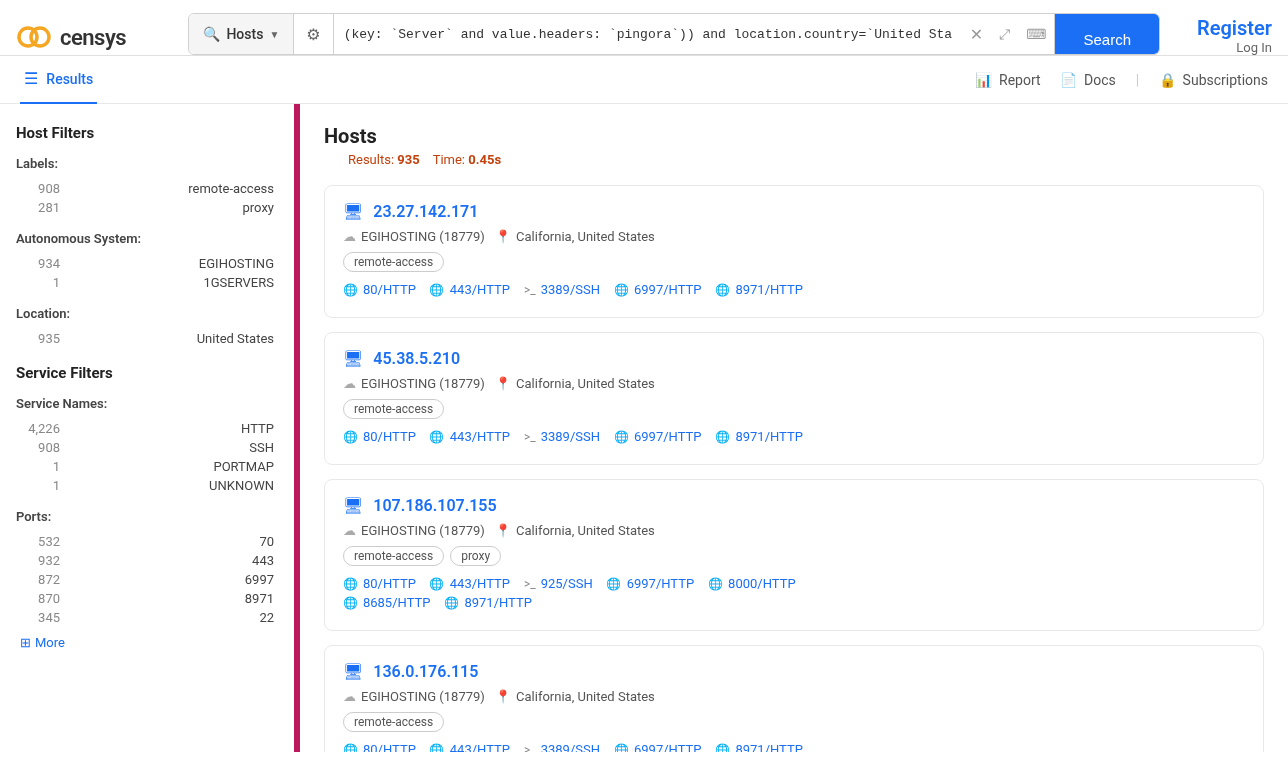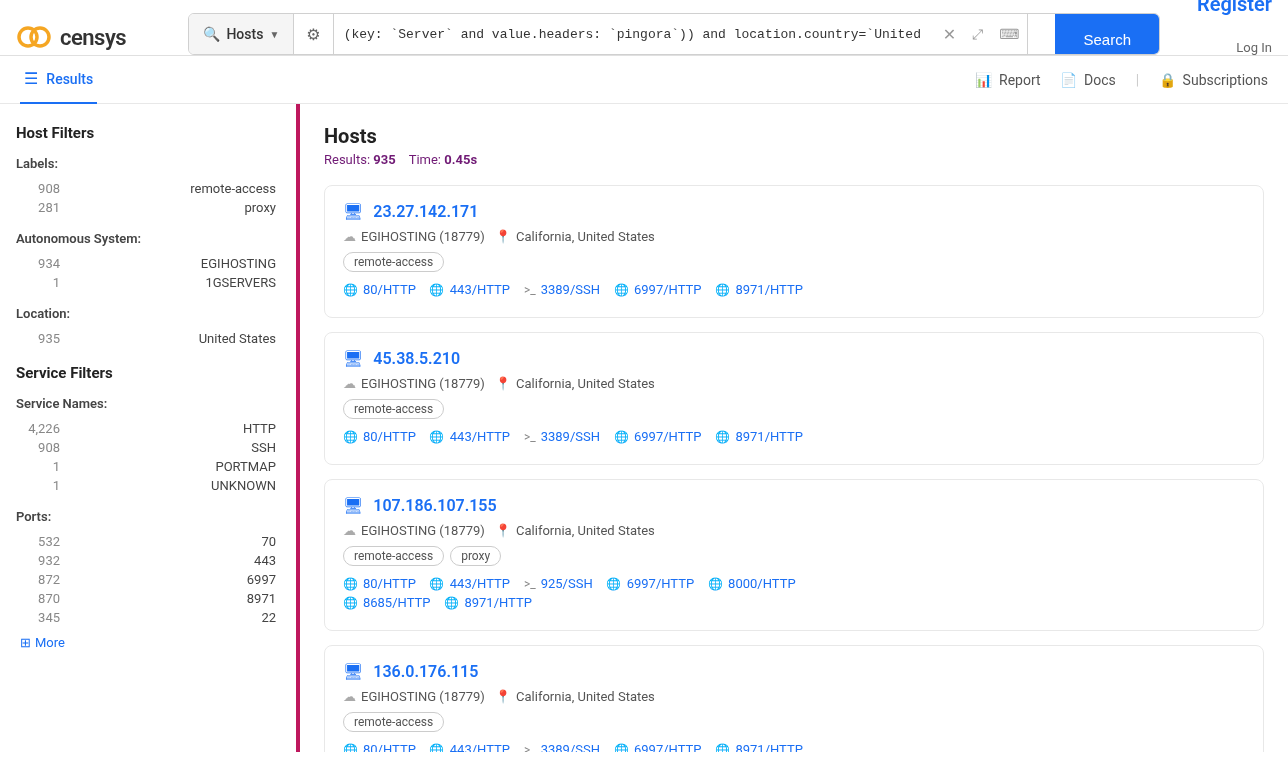--- a/index.html
+++ b/index.html
@@ -108,31 +108,30 @@
     .search-submit-btn {
       height: 100%;
       padding: 17px 28px;
       background: #1a6ff4;
       color: #fff;
       border: none;
       cursor: pointer;
       font-size: 15px;
       font-weight: 500;
       border-radius: 0 4px 4px 0;
-      margin-left: 27px;
     }
     .auth-area {
       display: flex;
       flex-direction: column;
       align-items: flex-end;
       min-width: 100px;
       padding-left: 16px;
     }
     .register-link { color: #1a6ff4; font-size: 20px; font-weight: 600; cursor: pointer; }
-    .login-link { color: #666; font-size: 13px; cursor: pointer; margin-top: 24px; }
+    .login-link { color: #666; font-size: 13px; cursor: pointer; }
 
     
     .subheader {
       display: flex;
       align-items: center;
       justify-content: space-between;
       height: 48px;
       padding: 0 20px;
       border-bottom: 1px solid #e8e8e8;
       background: #fff;
@@ -170,21 +169,21 @@
     .main-layout {
       display: flex;
       height: calc(100vh - 113px);
       overflow: hidden;
     }
 
     
     .sidebar {
       width: 300px;
       min-width: 300px;
-      border-right: 4px solid #be185d;
+      border-right: 6px solid #be185d;
       padding: 20px 16px;
       overflow-y: auto;
       background: #fff;
     }
     .filter-section-title {
       font-size: 15px;
       font-weight: 700;
       color: #222;
       margin-bottom: 12px;
     }
@@ -225,22 +224,23 @@
       padding: 20px 24px;
     }
     .hosts-title {
       font-size: 20px;
       font-weight: 700;
       color: #222;
       margin-bottom: 4px;
     }
     .hosts-meta {
       font-size: 13px;
-      color: #701a75;
+      color: #c2410c;
       margin-bottom: 18px;
+      margin-left: 24px;
     }
     .hosts-meta span { margin-right: 10px; }
 
     
     .host-card {
       border: 1px solid #e8e8e8;
       border-radius: 8px;
       padding: 16px 18px;
       margin-bottom: 14px;
       background: #fff;

